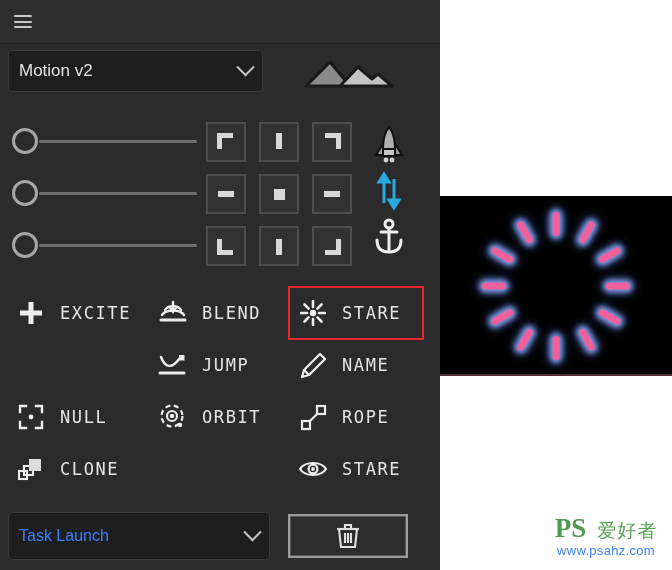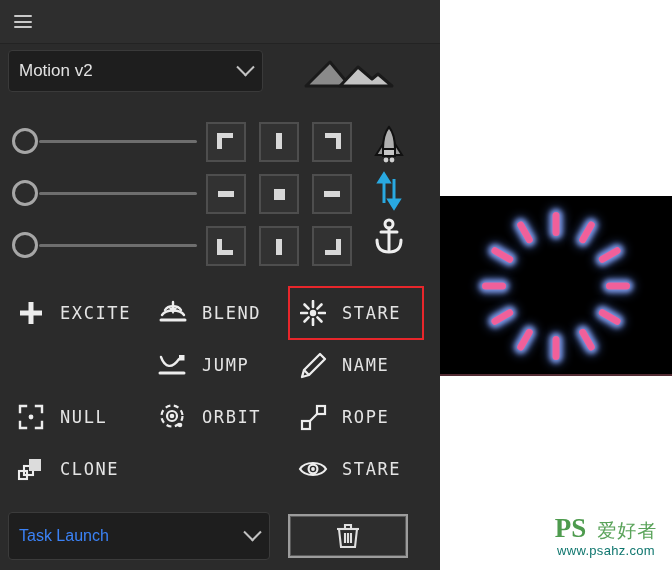--- a/index.html
+++ b/index.html
@@ -128,21 +128,21 @@
   
   .watermark {
     position: absolute; left: 545px; top: 515px;
     width: 122px; height: 46px;
     display: flex; flex-direction: column; align-items: center;
     pointer-events: none;
   }
   .wm-top { display: flex; align-items: baseline; gap: 11px; justify-content: center; }
   .wm-ps { color: #4e9b4e; font-size: 27px; font-weight: bold; font-family: "Liberation Serif", serif; line-height: 1; }
   .wm-cn { color: #5aa35a; font-size: 19px; letter-spacing: 1px; line-height: 1; }
-  .wm-url { color: #0f766e; font-size: 13px; margin-top: 1px; letter-spacing: .3px; }
+  .wm-url { color: #3b82f6; font-size: 13px; margin-top: 1px; letter-spacing: .3px; }
 </style>
 </head>
 <body>
 
 <div id="root">
 
   <div class="panel">
 
     <div class="panel-header">
       <div class="hamburger">

